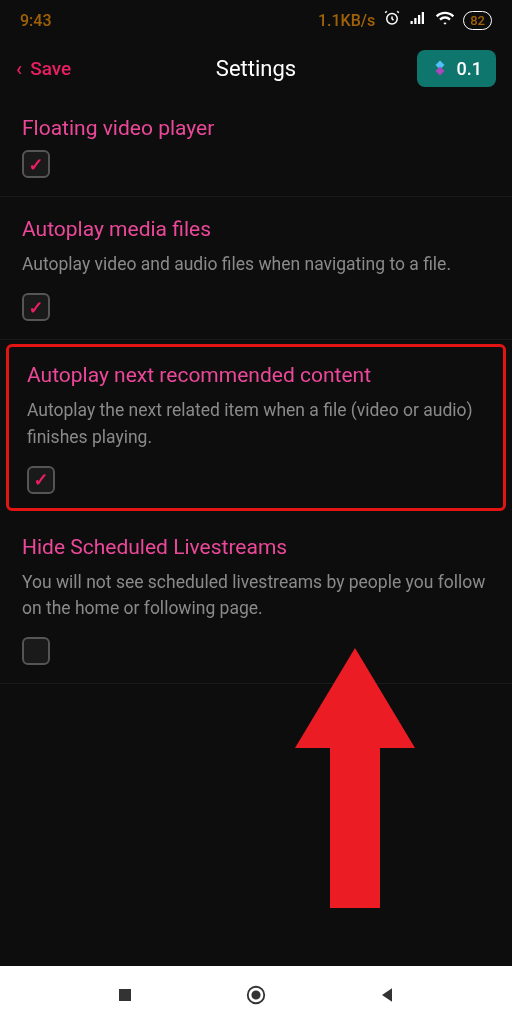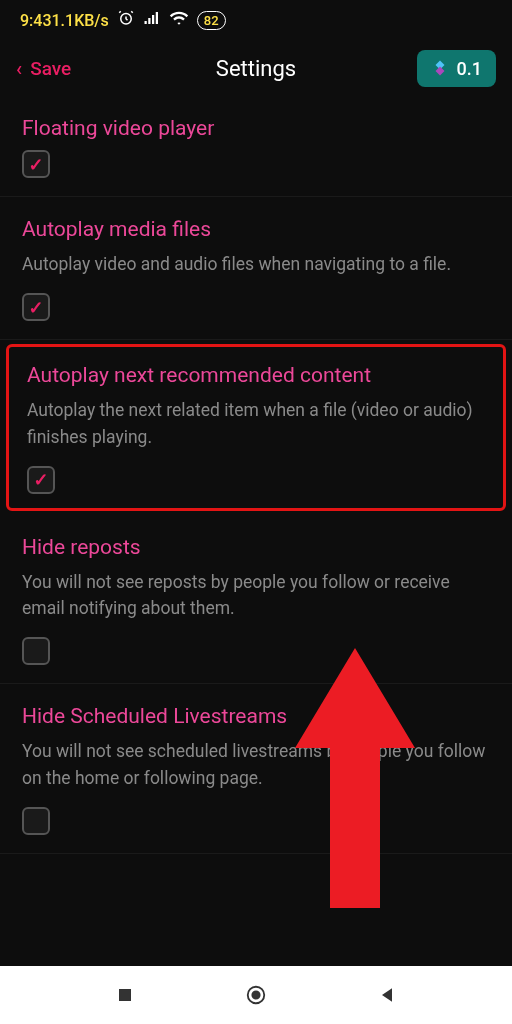--- a/index.html
+++ b/index.html
@@ -1,19 +1,19 @@
 <!DOCTYPE html>
 <html><head>
 <meta charset="utf-8">
 <style>
   * { margin: 0; padding: 0; box-sizing: border-box; }
   html, body { width: 512px; height: 1024px; background: #fff; font-family: -apple-system, BlinkMacSystemFont, 'Segoe UI', Roboto, sans-serif; }
   .phone { width: 512px; height: 1024px; background: #0d0d0d; position: relative; overflow: hidden; }
   
-  .status-bar { height: 40px; display: flex; align-items: center; padding: 0 20px; color: #fde047; font-size: 16px; font-weight: 500; }
+  .status-bar { height: 40px; display: flex; justify-content: space-between; align-items: center; padding: 0 20px; color: #a16207; font-size: 16px; font-weight: 500; }
   .status-left { display: flex; align-items: center; gap: 6px; }
   .status-right { display: flex; align-items: center; gap: 8px; }
   .battery-pill { border: 1.5px solid #fff; border-radius: 10px; padding: 1px 6px; font-size: 13px; }
   
   .app-header { height: 56px; display: flex; align-items: center; justify-content: space-between; padding: 0 16px; }
   .back-btn { display: flex; align-items: center; gap: 8px; color: #e91e63; font-size: 19px; font-weight: 500; }
   .back-chevron { font-size: 20px; color: #e91e63; }
   .header-title { color: #fff; font-size: 22px; font-weight: 400; position: absolute; left: 50%; transform: translateX(-50%); }
   .coin-badge { background: #0f766e; border-radius: 8px; padding: 8px 14px; display: flex; align-items: center; gap: 8px; color: #fff; font-size: 18px; font-weight: 500; }
   .coin-icon { width: 18px; height: 18px; }
@@ -99,25 +99,20 @@
     </div>
 
     <div class="setting-item highlighted">
       <div class="setting-title">Autoplay next recommended content</div>
       <div class="setting-desc">Autoplay the next related item when a file (video or audio) finishes playing.</div>
       <div class="checkbox checked">
         <span class="check-mark">✓</span>
       </div>
     </div>
 
-    <div class="setting-item">
-      <div class="setting-title">Hide reposts</div>
-      <div class="setting-desc">You will not see reposts by people you follow or receive email notifying about them.</div>
-      <div class="checkbox"></div>
-    </div>
 
     <div class="setting-item">
       <div class="setting-title">Hide Scheduled Livestreams</div>
       <div class="setting-desc">You will not see scheduled livestreams by people you follow on the home or following page.</div>
       <div class="checkbox"></div>
     </div>
 
   </div>
 
   <svg class="annotation-arrow" viewBox="0 0 120 260">

